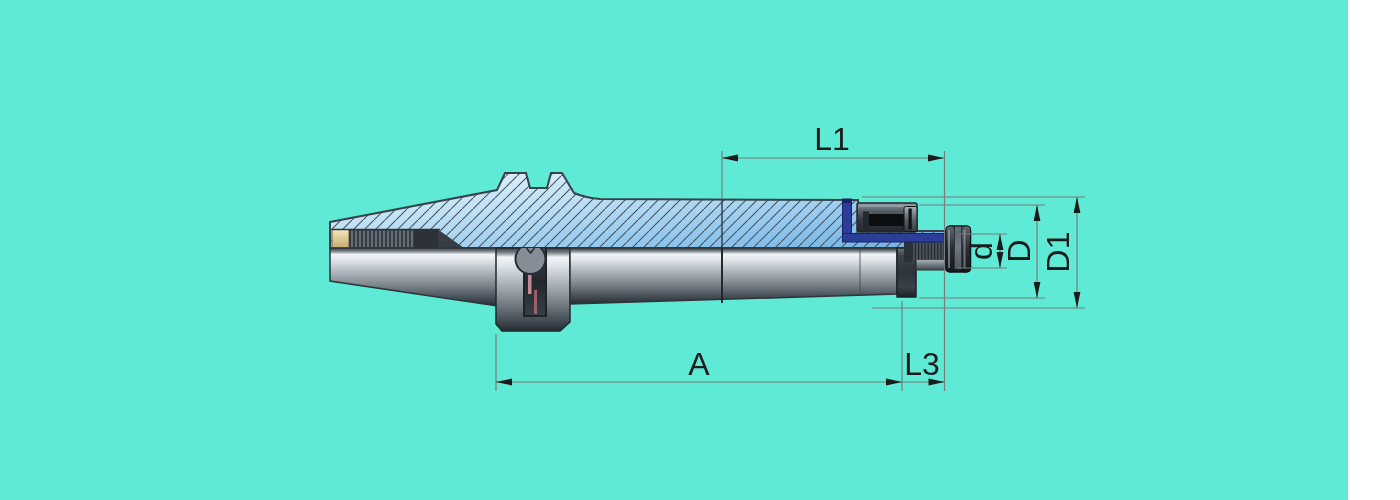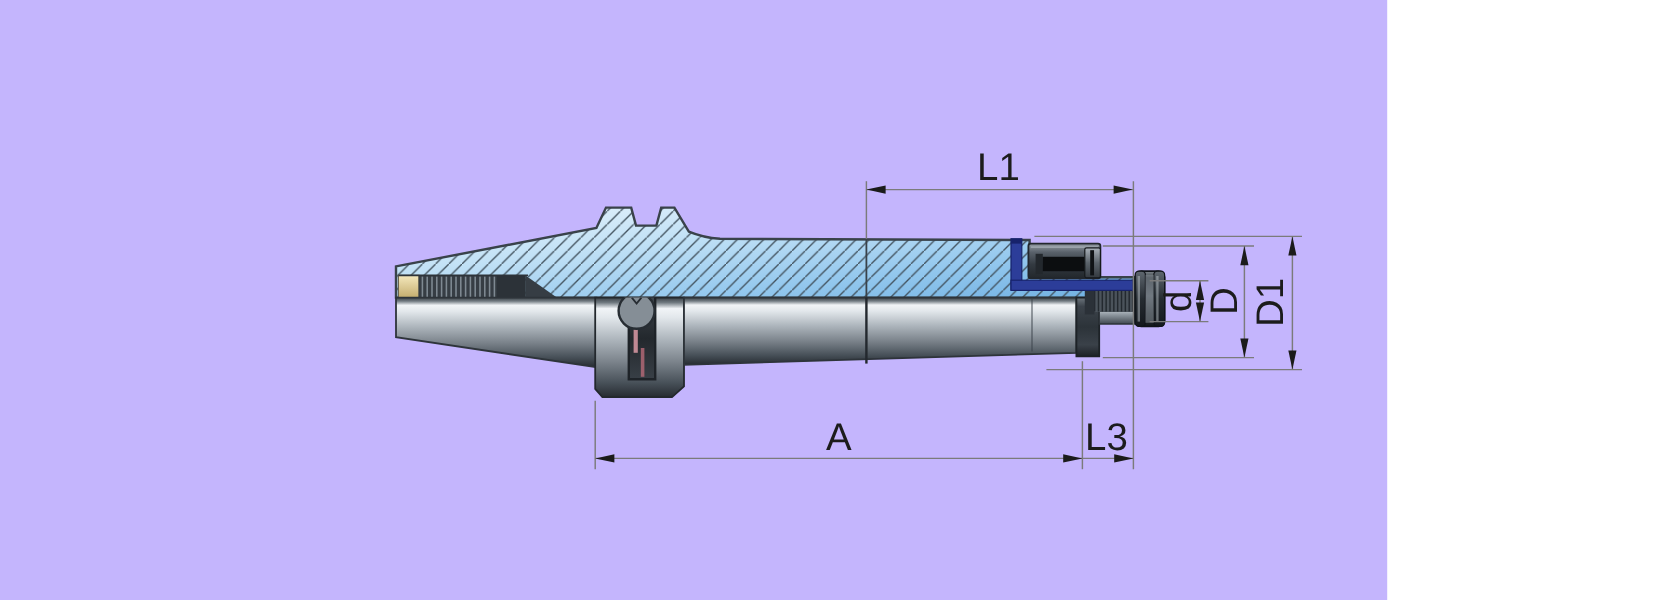--- a/index.html
+++ b/index.html
@@ -1,16 +1,16 @@
 <!DOCTYPE html>
 <html><head>
 <meta charset="utf-8">
 <style>
   html,body{margin:0;padding:0;background:#ffffff;}
-  .stage{position:relative;width:1156px;height:500px;background:#c4b5fd;overflow:hidden;}
+  .stage{position:relative;width:1348px;height:500px;background:#5eead4;overflow:hidden;}
   svg{display:block;}
   .dim-label{font-family:"Liberation Sans","DejaVu Sans",sans-serif;font-size:32px;fill:#1c1c1c;}
   .dimline{stroke:#7b7b7b;stroke-width:1.2;fill:none;}
   .arrow{fill:#1b1b1b;stroke:none;}
   .outline{stroke:#39424a;stroke-width:2;}
 </style>
 </head>
 <body>
 
 <div class="stage">

